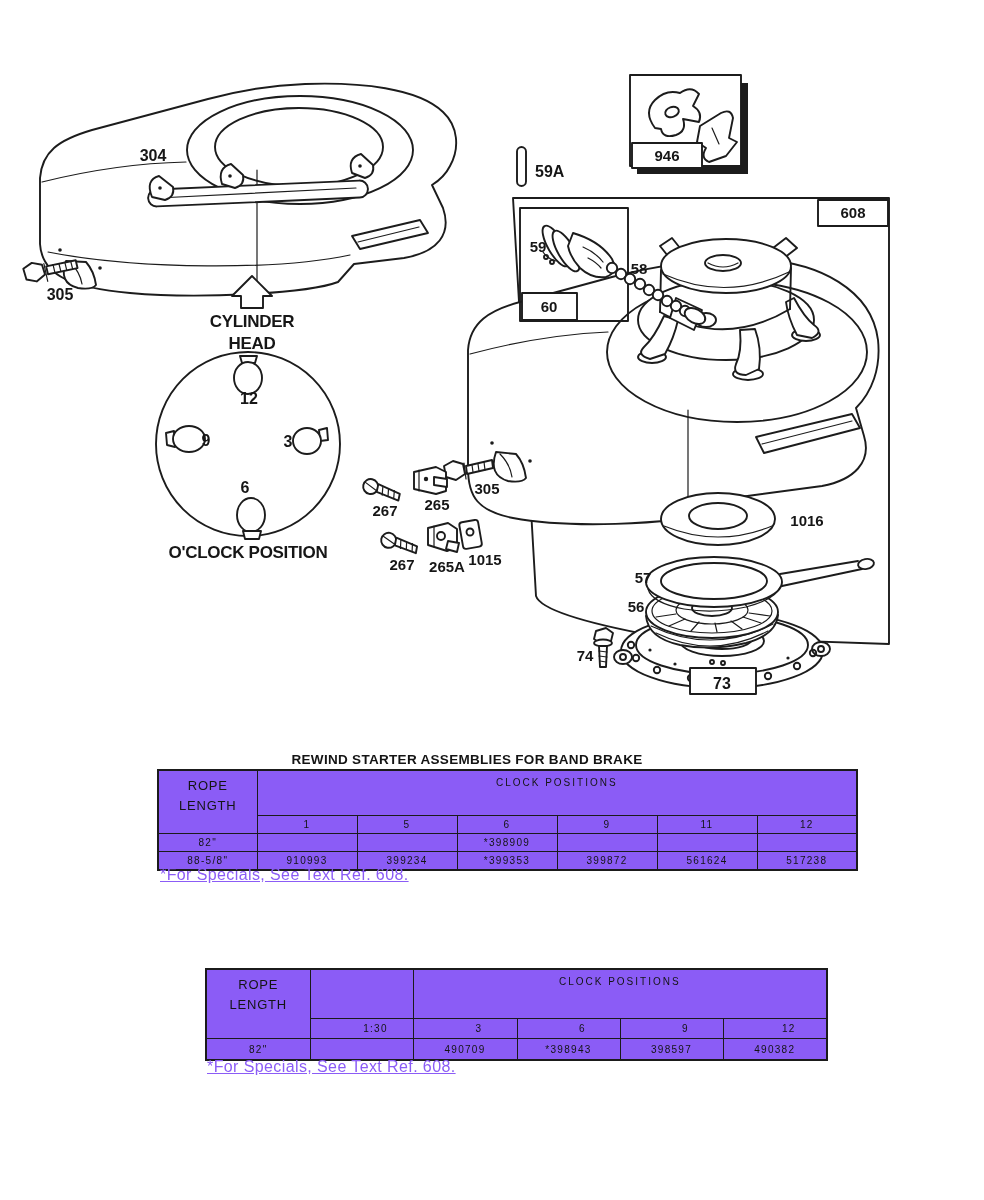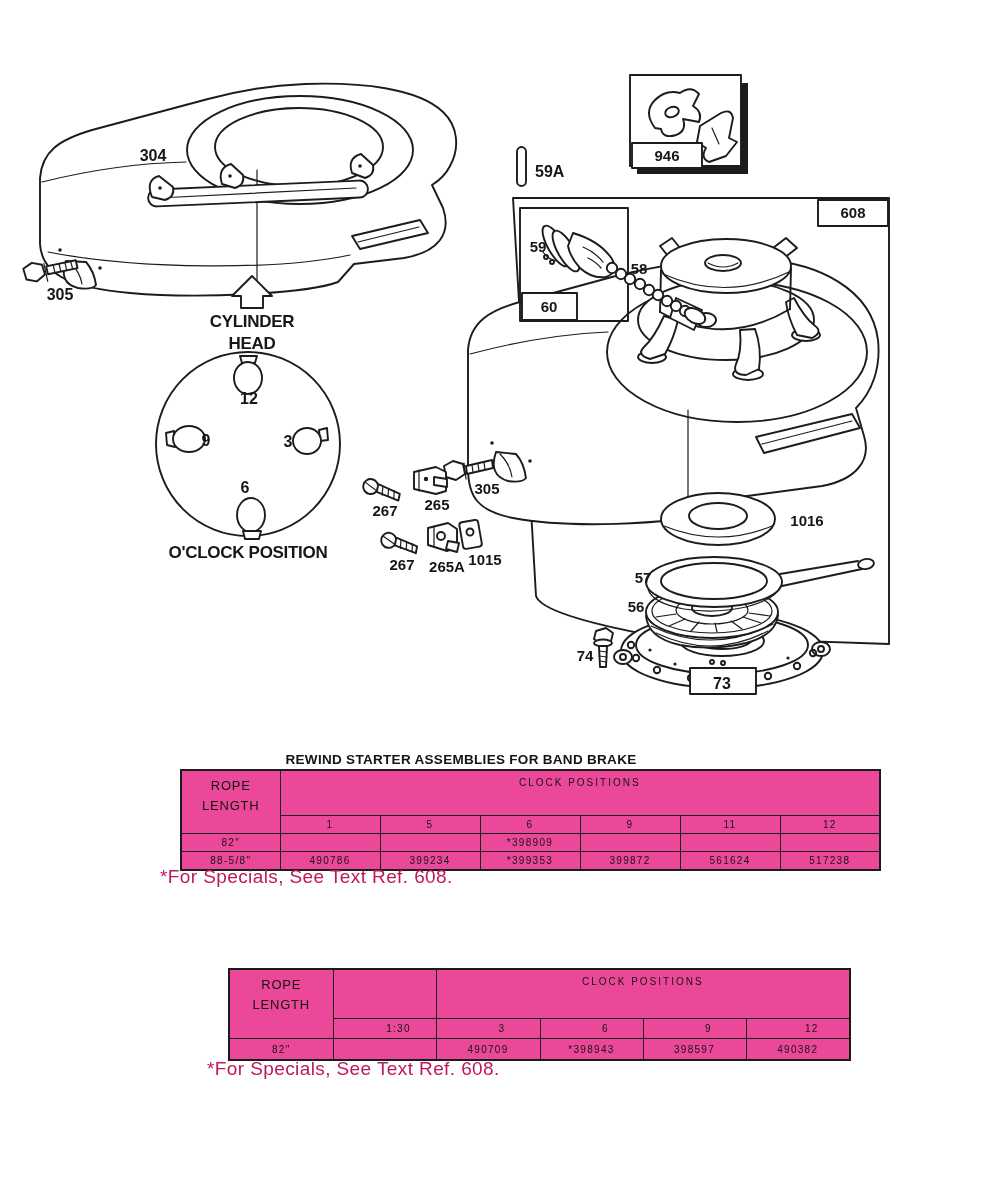--- a/index.html
+++ b/index.html
@@ -10,36 +10,36 @@
         stroke-linecap:round;stroke-linejoin:round;}
   svg .f{fill:#ffffff;}
   svg .thin{stroke-width:1.2;}
   svg .blk{fill:#1c1c1c;stroke:none;}
   svg text{fill:#161616;stroke:none;font-family:"Liberation Sans",sans-serif;font-weight:700;
         text-anchor:middle;}
   svg .lbl{font-size:16px;}
   svg .lbls{font-size:15px;}
   svg .cap{font-size:17px;letter-spacing:-0.3px;}
   svg .start{text-anchor:start;}
-  .tbl{position:absolute;border-collapse:collapse;table-layout:fixed;background:#ec4899;
-       border:2.5px solid #1b1b1b;margin-left:23px;}
+  .tbl{position:absolute;border-collapse:collapse;table-layout:fixed;background:#8b5cf6;
+       border:2.5px solid #1b1b1b;}
   .tbl th,.tbl td{border:1.6px solid #1b1b1b;font-weight:400;font-size:10px;text-align:center;
        padding:0;letter-spacing:1.3px;color:#141414;}
   .tbl .rope{white-space:pre-line;line-height:1.5;letter-spacing:0.8px;vertical-align:top;
        padding-top:5px;font-size:13px;}
   .tbl .cp{letter-spacing:2px;vertical-align:top;padding-top:6px;}
   .tbl .hrow1 th{height:38px;}
   .tbl2 .hrow1 th{height:42px;}
   .tbl .sub th{height:17px;}
   .tbl .datarow th,.tbl .datarow td{height:17px;}
   .tbl2 .sub th{height:19px;padding-left:28px;}
   .tbl2 .datarow th,.tbl2 .datarow td{height:20px;}
   .tbl-title{position:absolute;font-size:13.5px;font-weight:700;letter-spacing:0.3px;
        text-align:center;color:#141414;}
-  .footnote{position:absolute;font-size:19px;letter-spacing:0.4px;color:#be185d;}
+  .footnote{position:absolute;font-size:16px;letter-spacing:0.4px;color:#8b5cf6;text-decoration:underline;}
 </style>
 </head>
 <body>
 
 <div class="page">
 
 <svg width="984" height="1200" viewBox="0 0 984 1200">
 
   <g>
     <path d="M 513 198 L 889 198 L 889 644 L 655 636 Q 542 615 536 596 Z"></path>
@@ -296,21 +296,21 @@
     <ellipse class="f" cx="307" cy="441" rx="14" ry="13"></ellipse>
     <text class="lbl" x="288" y="447">3</text>
     <ellipse class="f" cx="251" cy="515" rx="14" ry="17"></ellipse>
     <path class="f" d="M 243 531 L 261 531 L 259 539 L 245 539 Z"></path>
     <text class="lbl" x="245" y="493">6</text>
     <text class="cap" x="248" y="558">O'CLOCK POSITION</text>
   </g>
 
 </svg>
 
-<div class="tbl-title" style="left:151px;top:752px;width:620px;">REWIND STARTER ASSEMBLIES FOR BAND BRAKE</div>
+<div class="tbl-title" style="left:157px;top:752px;width:620px;">REWIND STARTER ASSEMBLIES FOR BAND BRAKE</div>
 
 <table class="tbl tbl1" style="left:157px;top:769px;width:699px;">
   <colgroup>
     <col style="width:99px">
         <col style="width:100px">
         <col style="width:100px">
         <col style="width:100px">
     <col style="width:100px">
         <col style="width:100px">
         <col style="width:100px">
@@ -333,21 +333,21 @@
     <th>82"</th>
     <td></td>
     <td></td>
     <td>*398909</td>
     <td></td>
     <td></td>
     <td></td>
   </tr>
   <tr class="datarow">
     <th>88-5/8"</th>
-    <td>490786</td>
+    <td>910993</td>
     <td>399234</td>
     <td>*399353</td>
     <td>399872</td>
     <td>561624</td>
     <td>517238</td>
   </tr>
 </tbody>
     </table>
 
 <div class="footnote" style="left:160px;top:866px;">*For Specials, See Text Ref. 608.</div>

